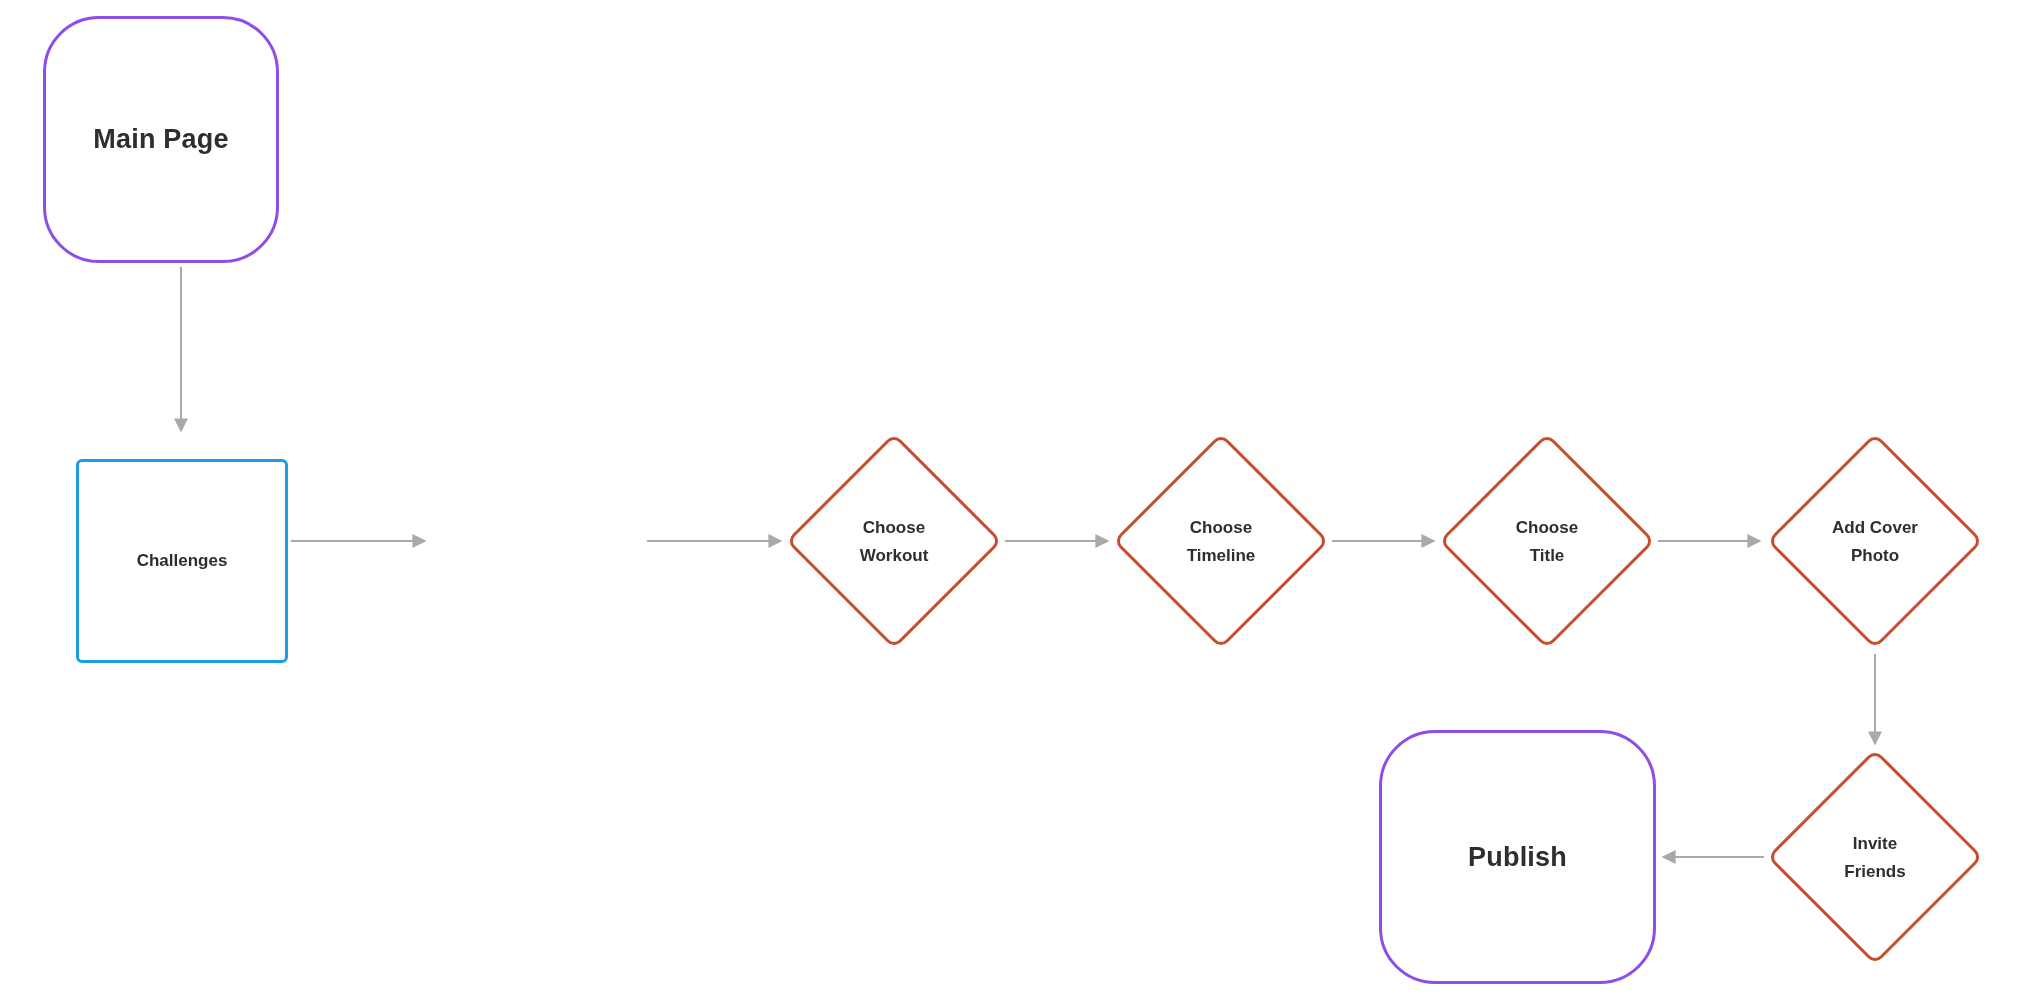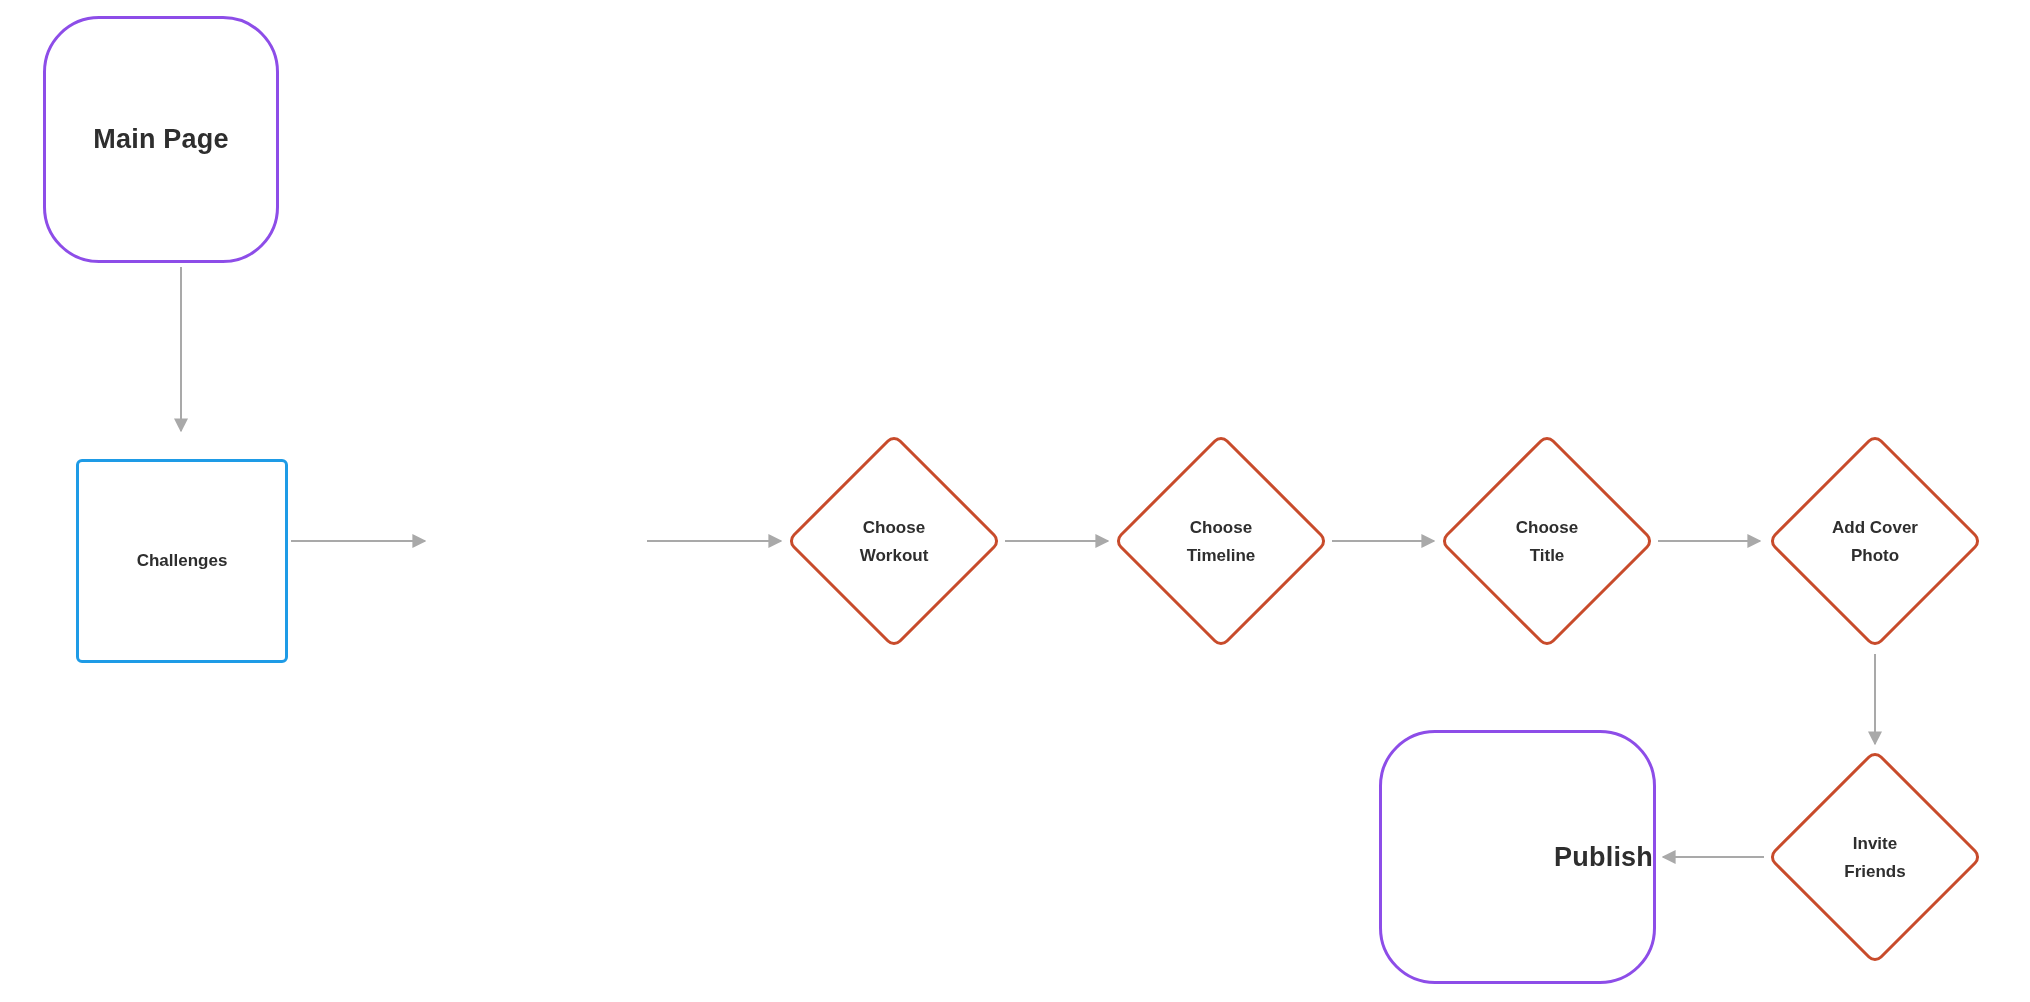--- a/index.html
+++ b/index.html
@@ -126,17 +126,17 @@
     </div>
   </div>
 
   <div class="diamond" style="left:1875px; top:857px;">
     <div class="diamond-label">
       <div>Invite</div>
       <div>Friends</div>
     </div>
   </div>
 
-  <div class="node terminal" style="left:1379px; top:730px; width:277px; height:254px;justify-content:flex-end;">
+  <div class="node terminal" style="left:1379px; top:730px; width:277px; height:254px;">
     <span>Publish</span>
   </div>
 
 </div>
 
 </body></html>

